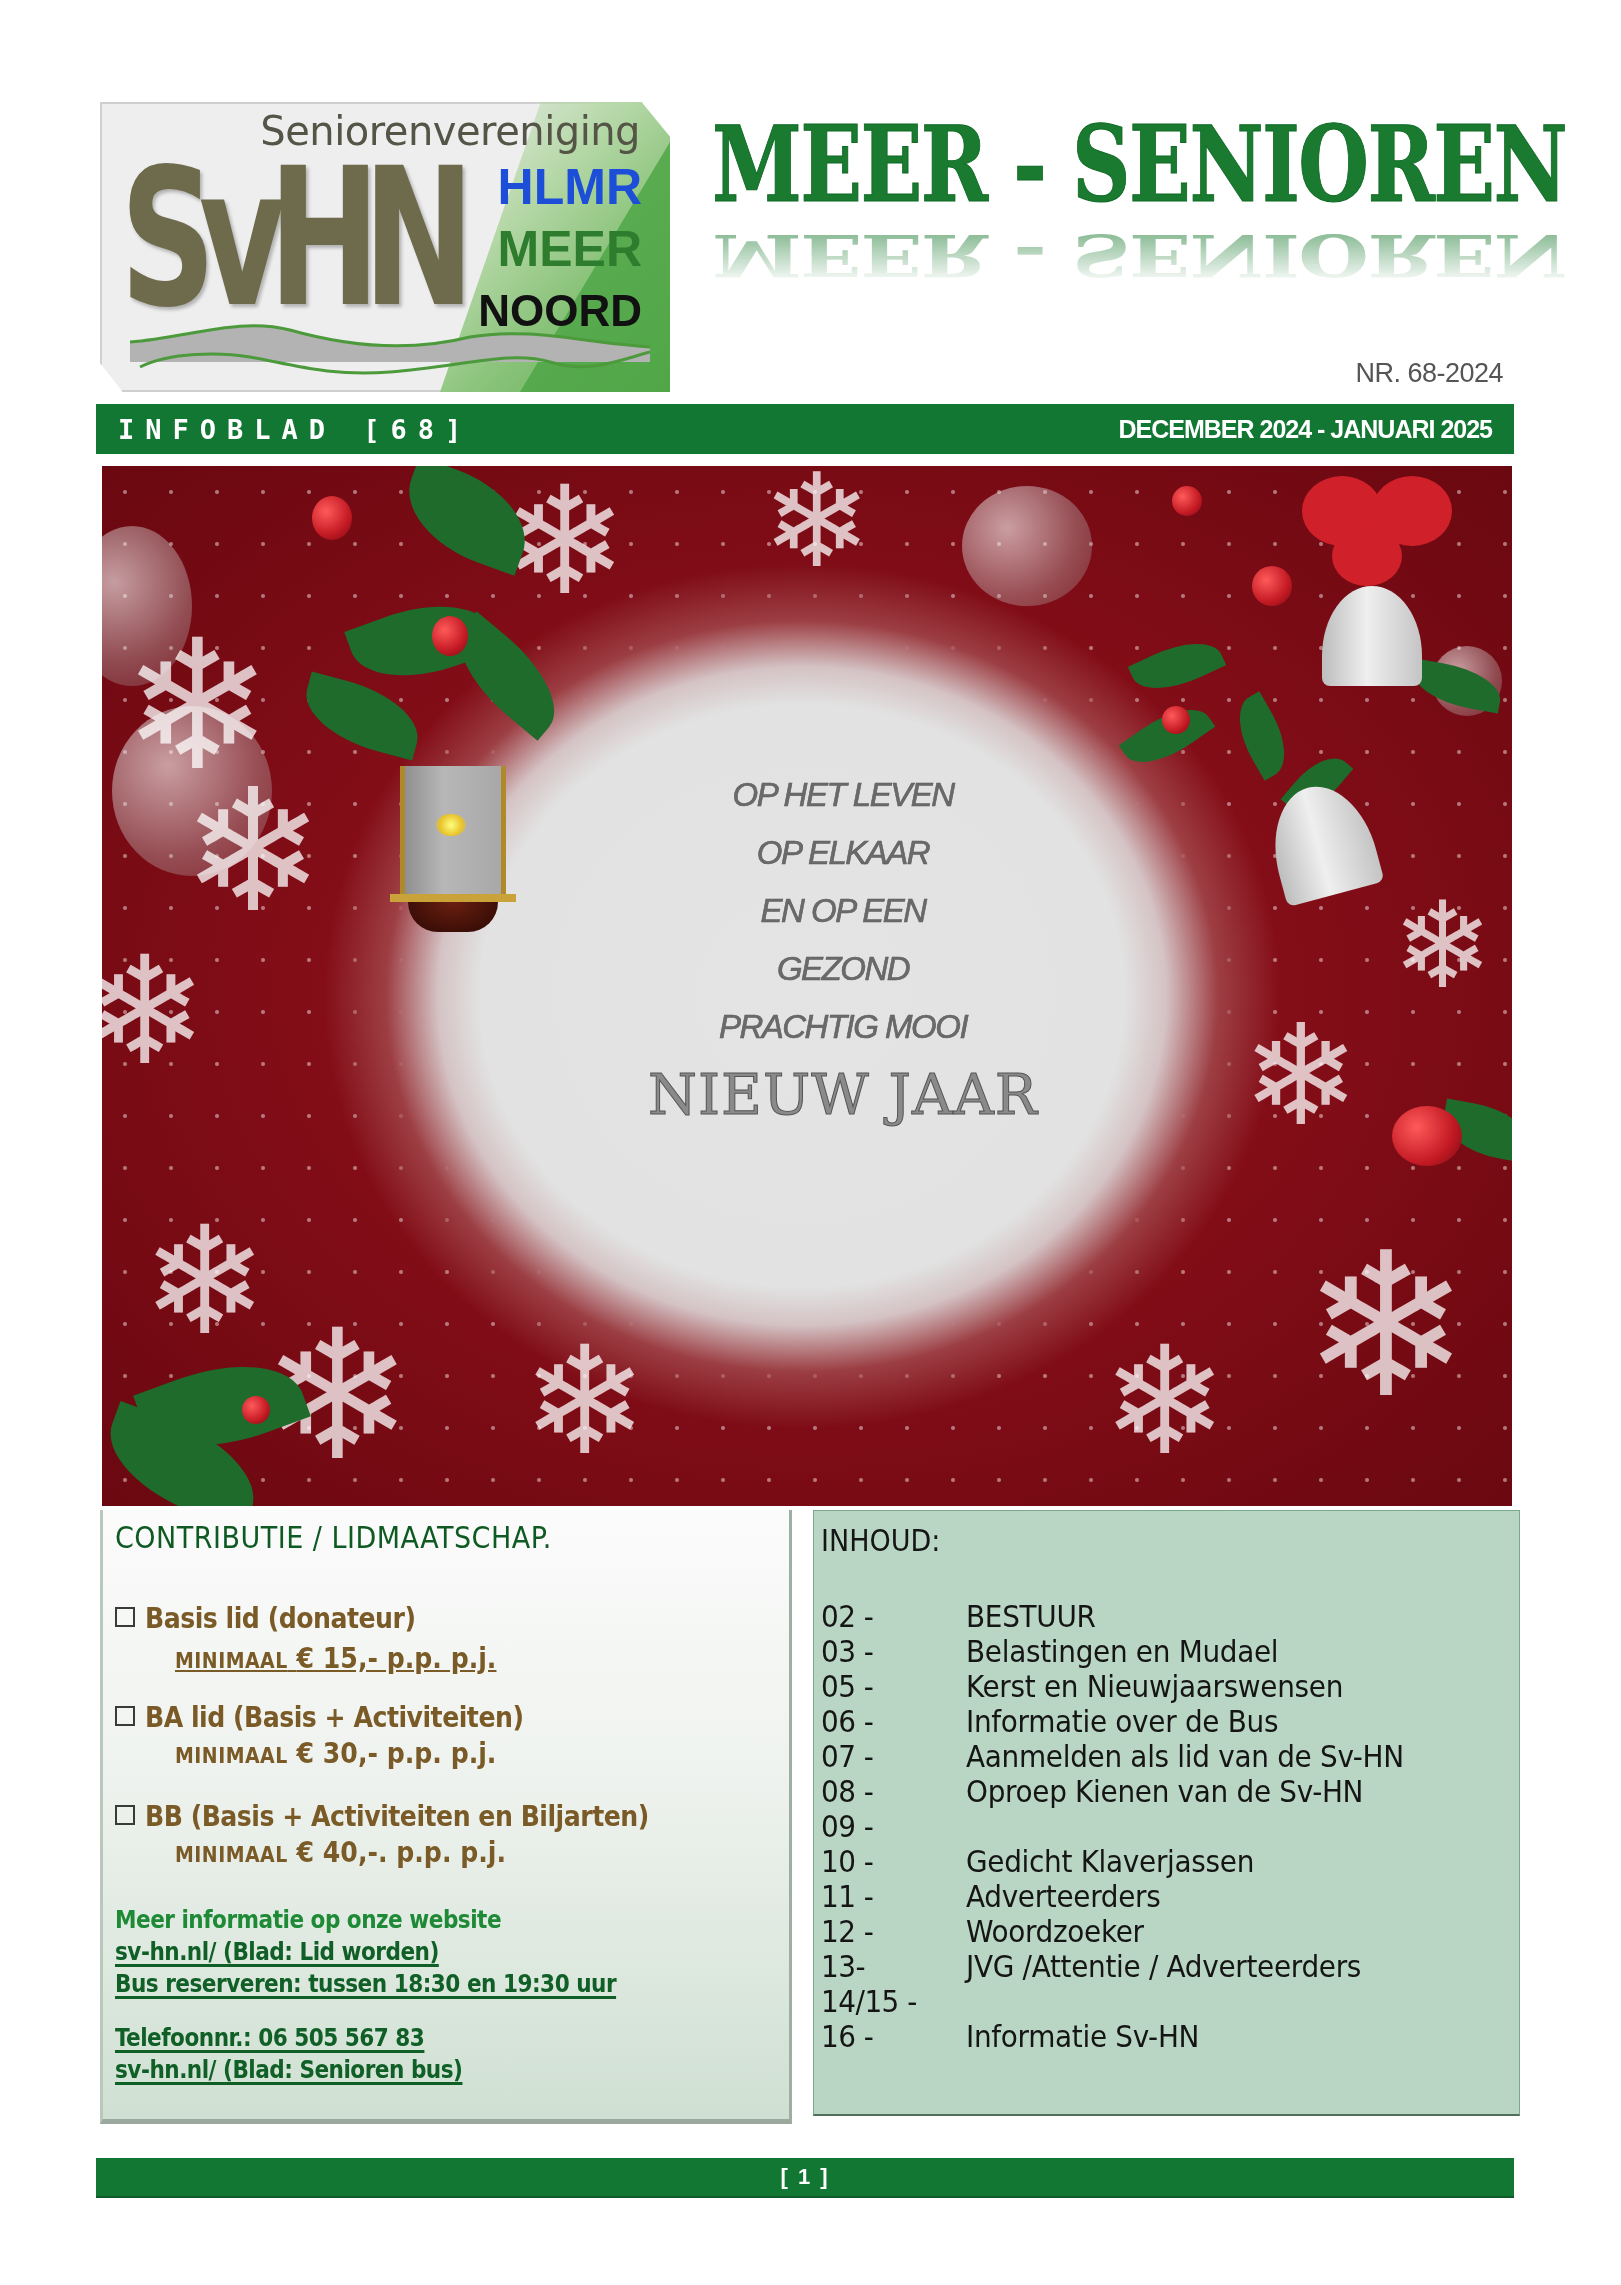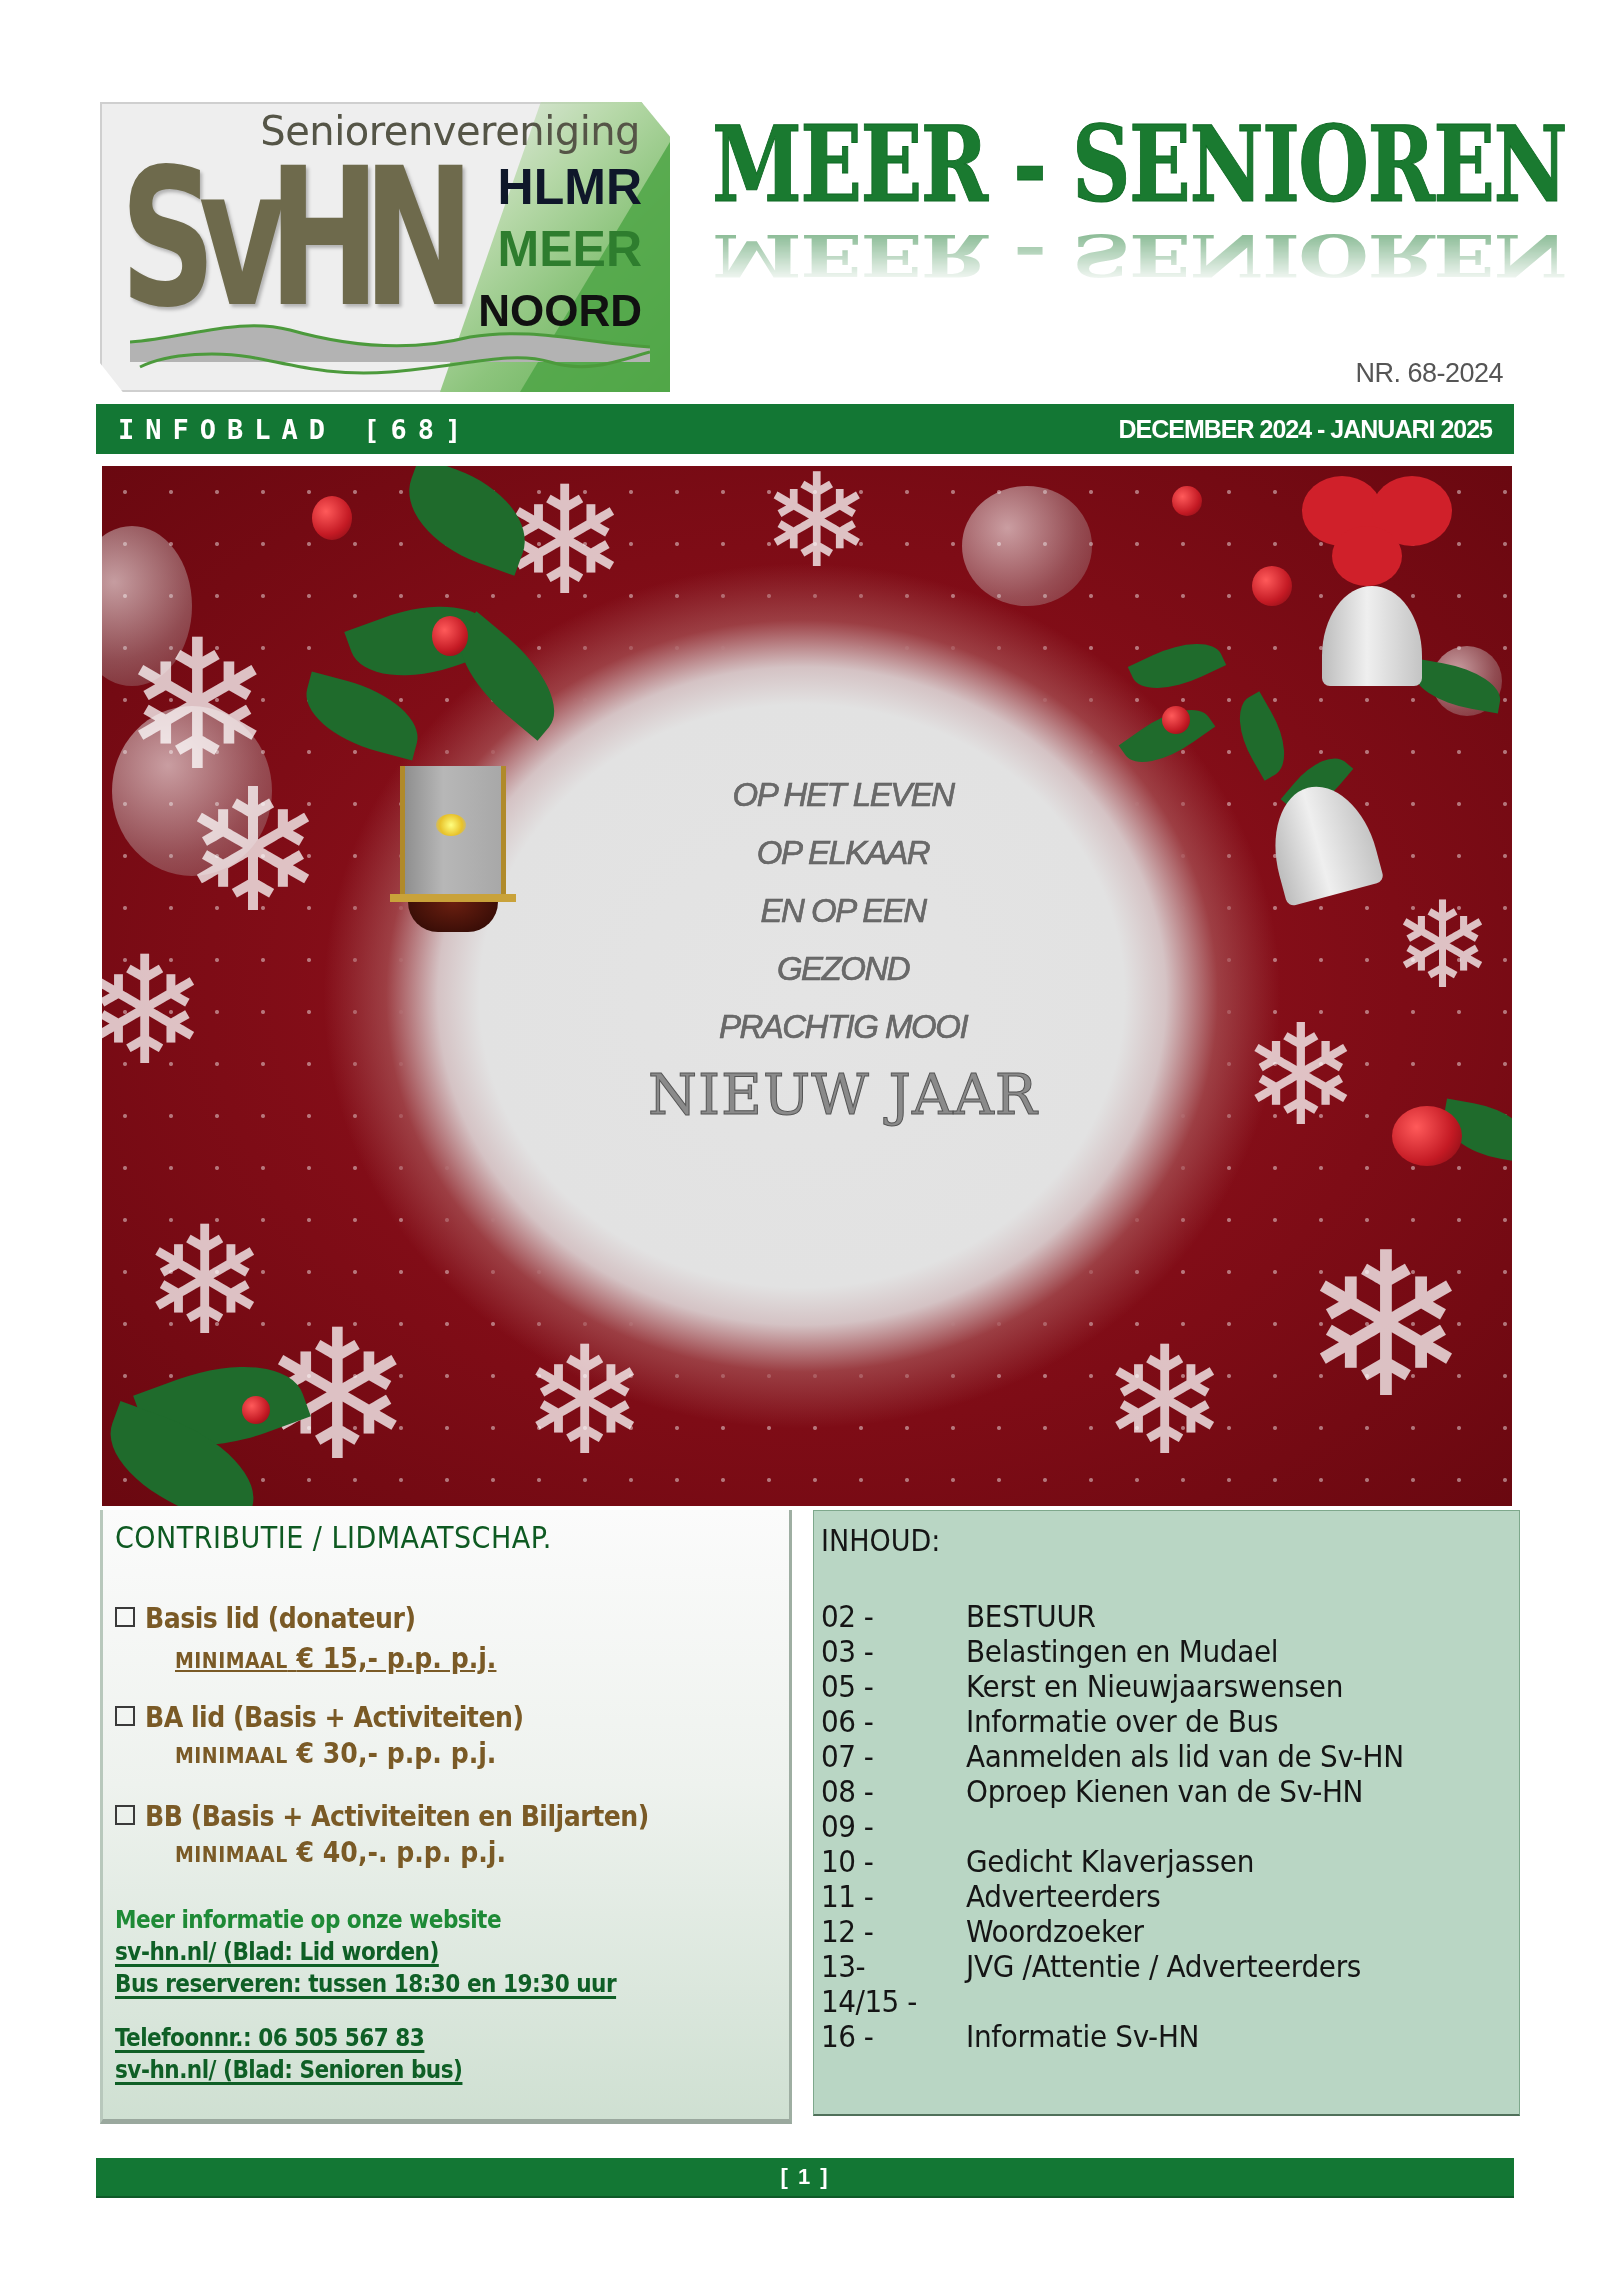--- a/index.html
+++ b/index.html
@@ -17,21 +17,21 @@
     clip-path: polygon(42% 0, 100% 0, 100% 100%, 0 100%); }
   .logo .green-b { position: absolute; left: 420px; top: 40px; width: 150px; height: 250px;
     background: #4fa646; opacity: .85; clip-path: polygon(100% 0, 100% 100%, 0 100%); }
   .logo .tagline { position: absolute; right: 30px; top: 6px; font-family: "DejaVu Sans", sans-serif;
     font-size: 40px; color: #555547; letter-spacing: -0.5px; }
   .logo .svhn { position: absolute; left: 20px; top: 42px; font-family: "DejaVu Sans Condensed", "DejaVu Sans", sans-serif;
     font-weight: bold; font-size: 190px; line-height: 190px; color: #6e6a4c; letter-spacing: -22px;
     transform: scaleX(0.78); transform-origin: left top; text-shadow: 3px 3px 4px rgba(0,0,0,0.25); }
   .logo .place { position: absolute; right: 28px; font-family: "Liberation Sans", sans-serif; font-weight: bold;
     font-size: 50px; line-height: 50px; }
-  .logo .p1 { top: 60px; color: #0f172a; }
+  .logo .p1 { top: 60px; color: #1d4ed8; }
   .logo .p2 { top: 122px; color: #2e7d2e; }
   .logo .p3 { top: 184px; color: #111; font-size: 44px; }
   .logo svg.hills { position: absolute; left: 30px; top: 220px; }
 
   
   .title-wrap { position: absolute; left: 712px; top: 110px; width: 800px; height: 210px; }
   .title { font-family: "DejaVu Serif", serif; font-weight: bold; font-size: 104px; line-height: 110px;
     color: #1a7a30; letter-spacing: -2px; transform: scaleX(0.78); transform-origin: left top; white-space: nowrap;
     -webkit-text-stroke: 1px #0f6a24; }
   .title-reflect { font-family: "DejaVu Serif", serif; font-weight: bold; font-size: 104px; line-height: 110px;

